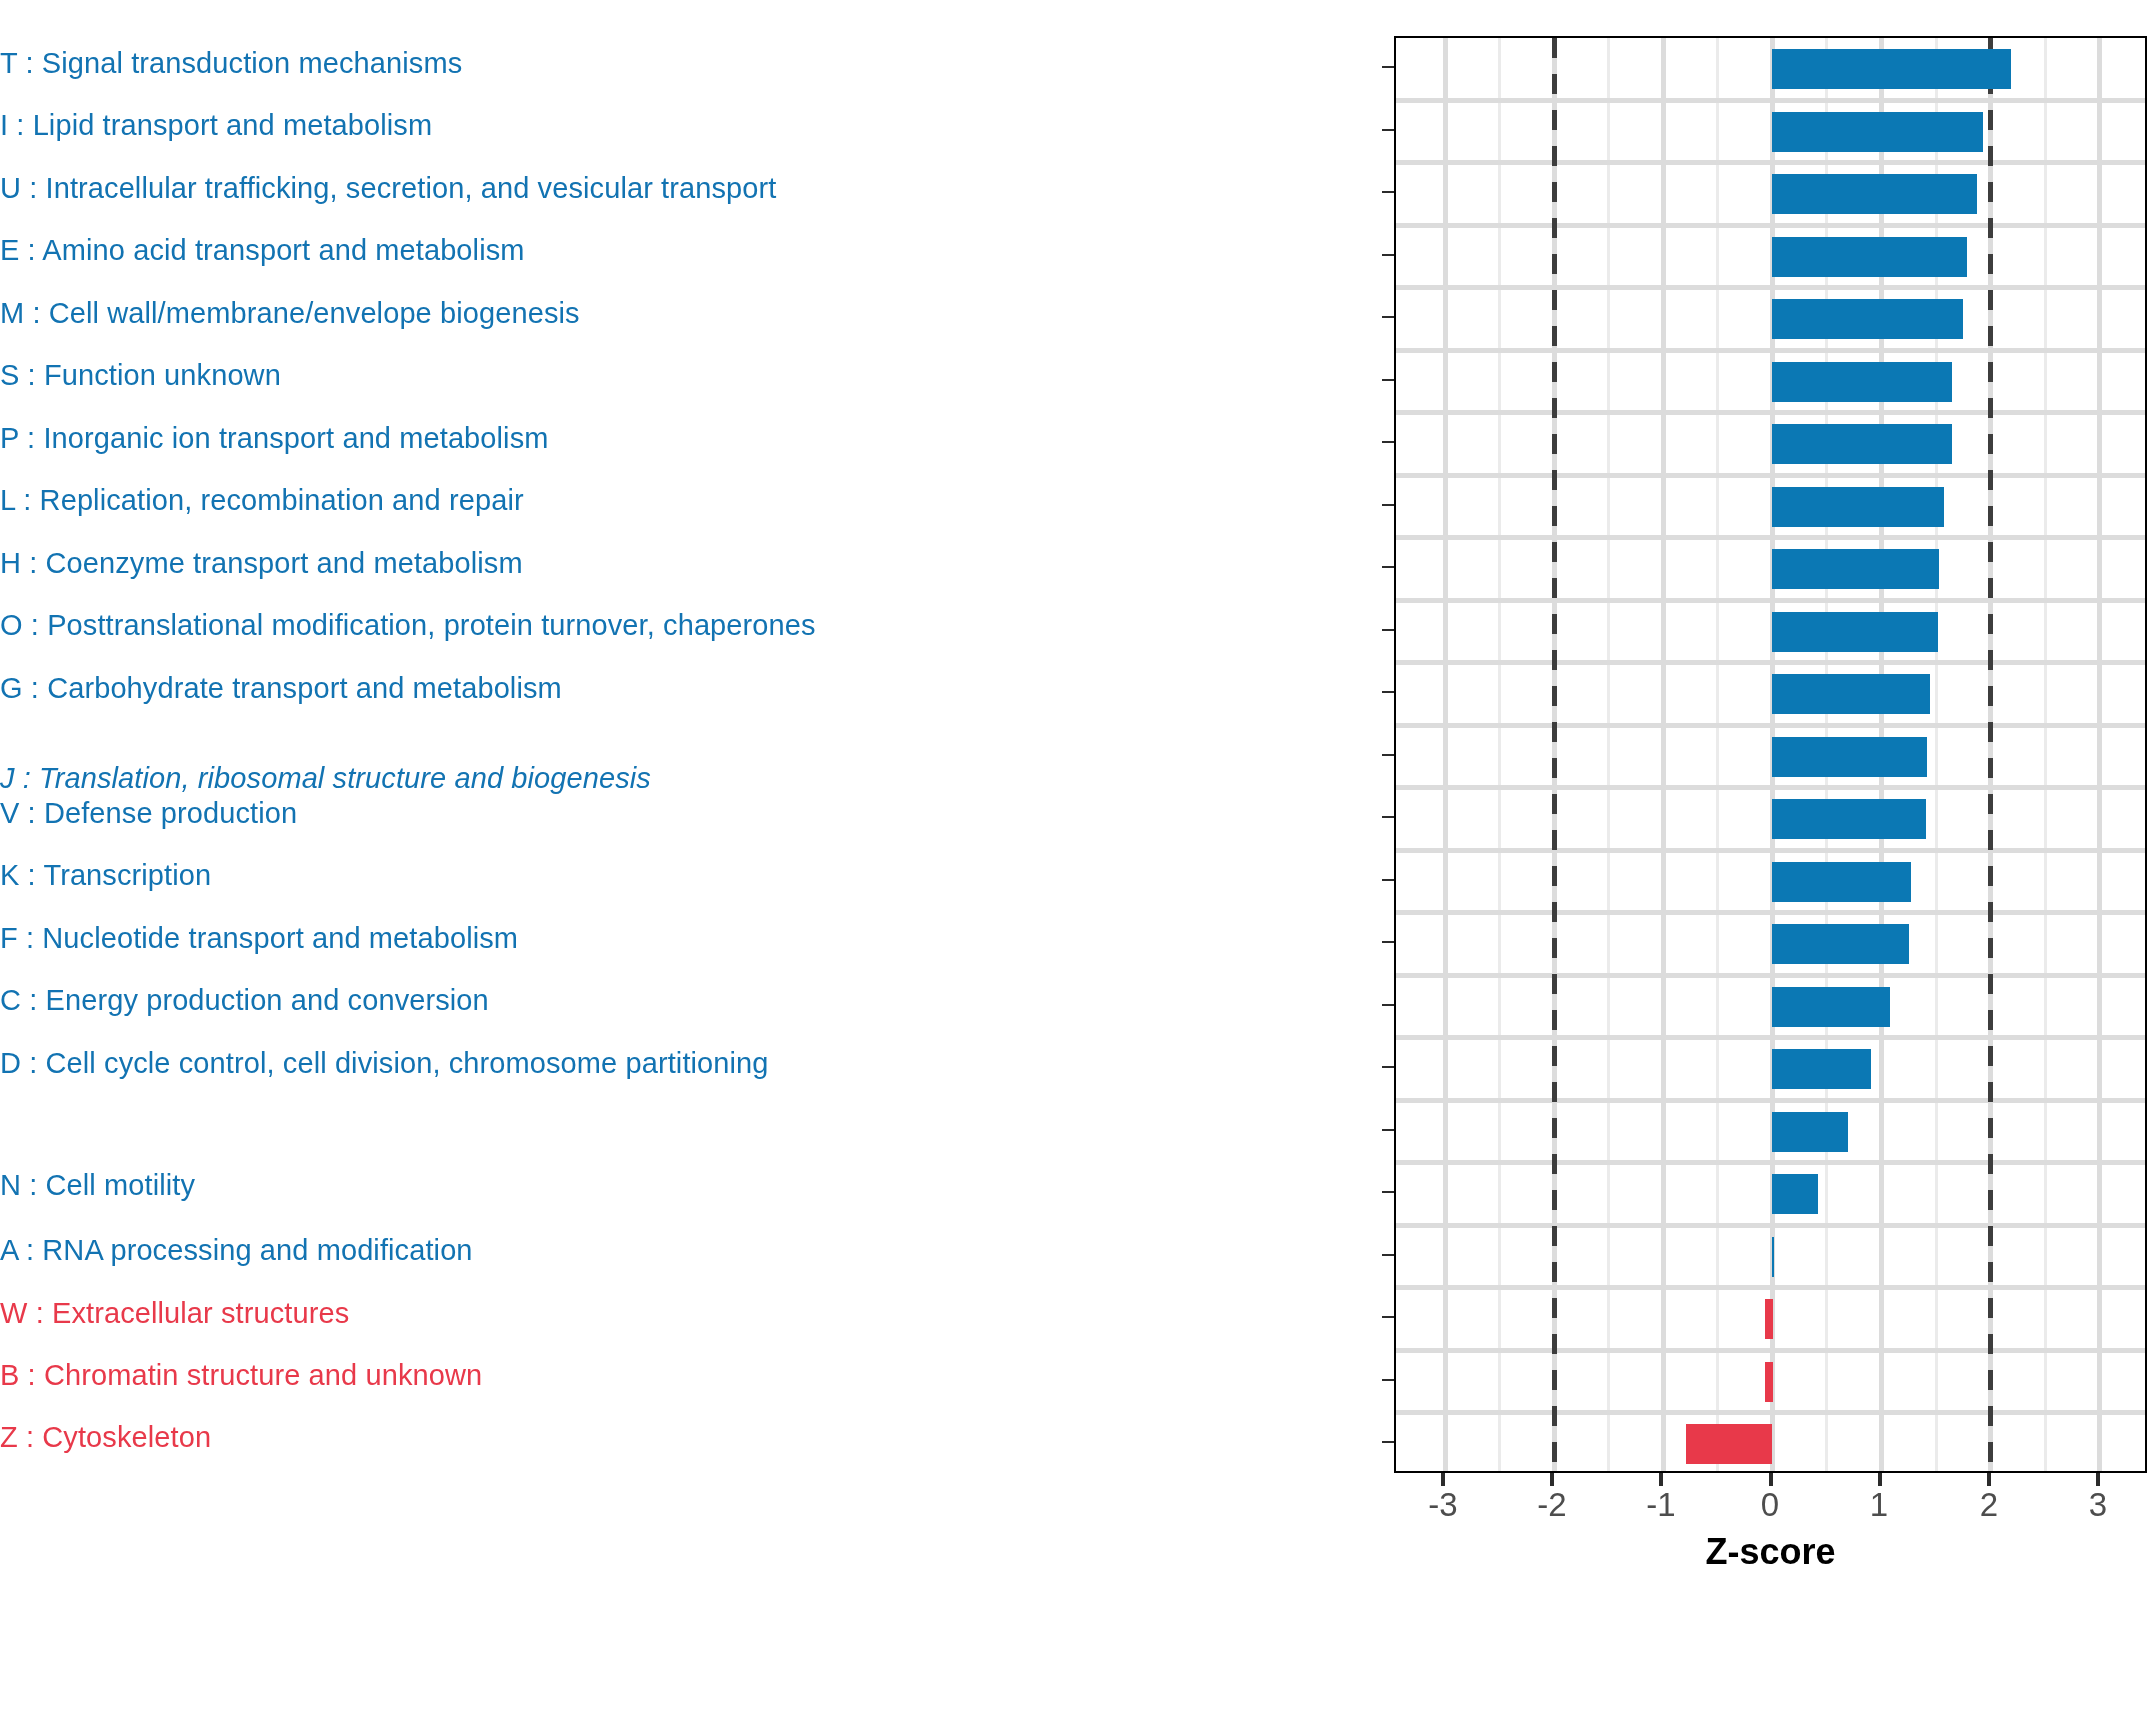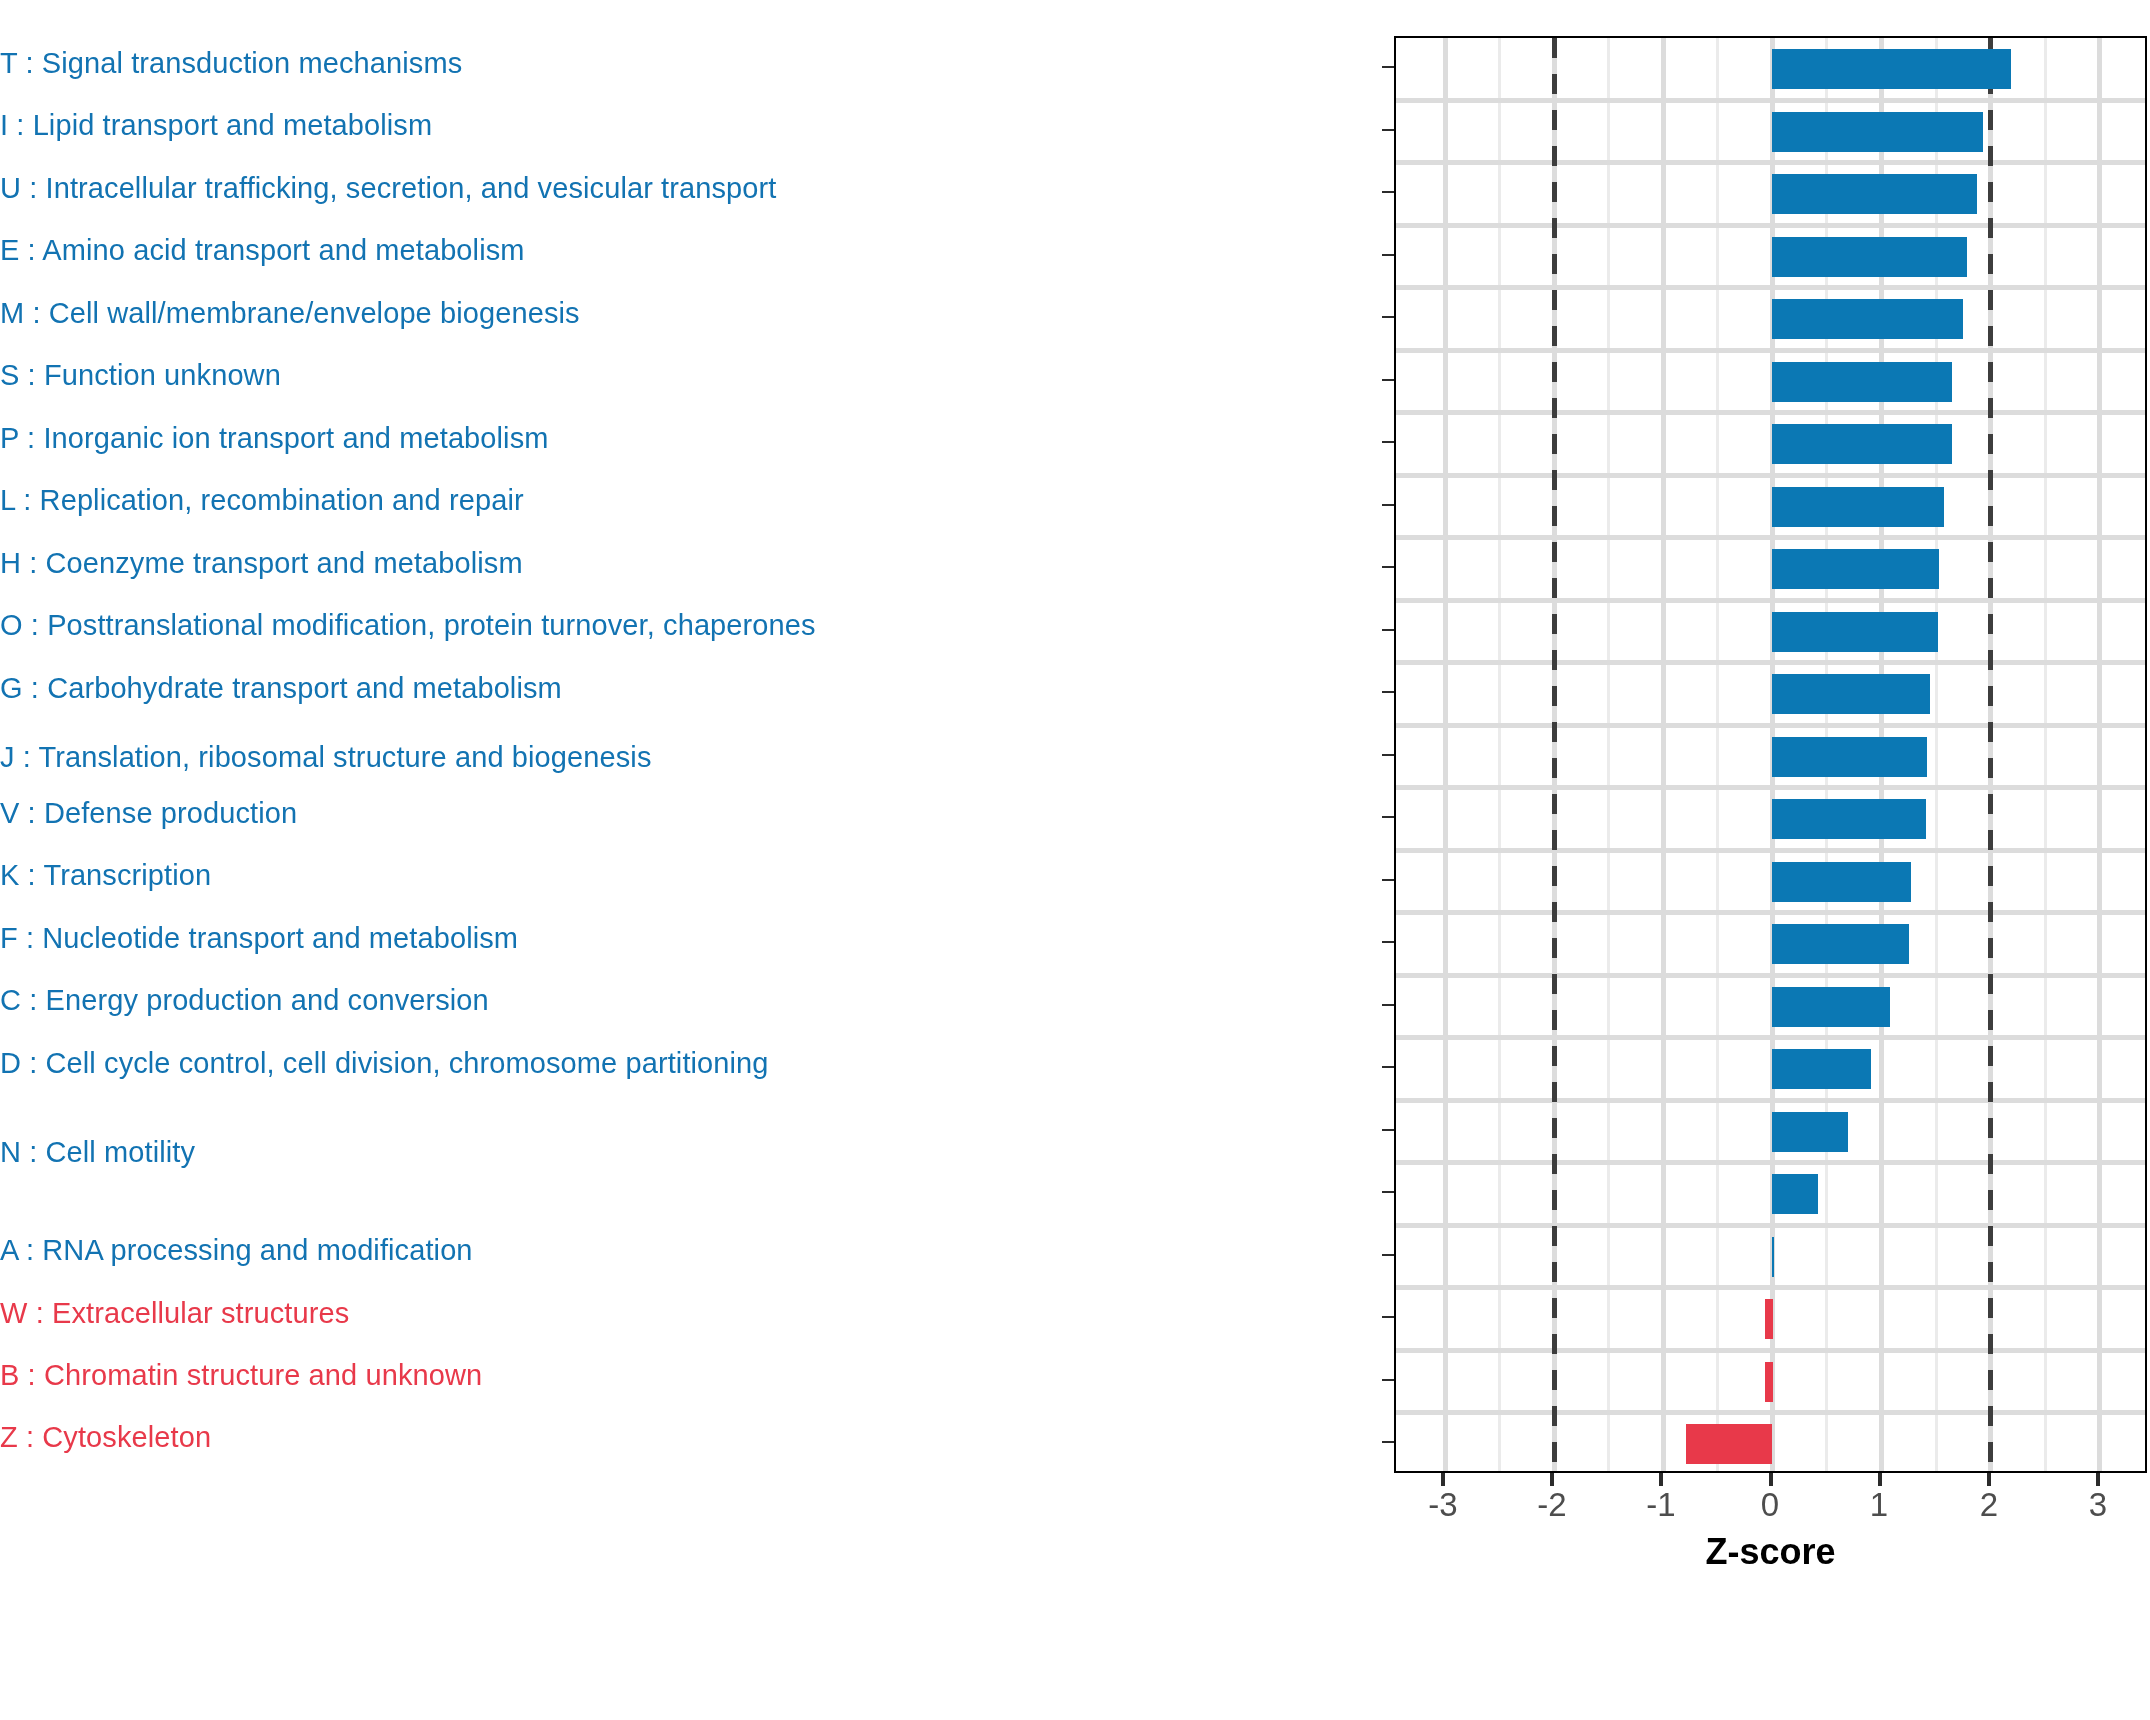--- a/index.html
+++ b/index.html
@@ -186,33 +186,33 @@
       <div class="row-label up" style="top: 388px;"><span class="lbl-text">P : Inorganic ion transport and metabolism</span></div>
       <div class="ytick" style="top: 405px;"></div>
       <div class="row-label up" style="top: 450px;"><span class="lbl-text">L : Replication, recombination and repair</span></div>
       <div class="ytick" style="top: 468px;"></div>
       <div class="row-label up" style="top: 513px;"><span class="lbl-text">H : Coenzyme transport and metabolism</span></div>
       <div class="ytick" style="top: 530px;"></div>
       <div class="row-label up" style="top: 575px;"><span class="lbl-text">O : Posttranslational modification, protein turnover, chaperones</span></div>
       <div class="ytick" style="top: 593px;"></div>
       <div class="row-label up" style="top: 638px;"><span class="lbl-text">G : Carbohydrate transport and metabolism</span></div>
       <div class="ytick" style="top: 655px;"></div>
-      <div class="row-label up" style="top: 707px;"><span class="lbl-text">J : Translation, ribosomal structure and biogenesis</span></div>
+      <div class="row-label up" style="top: 728px; font-style: italic;"><span class="lbl-text">J : Translation, ribosomal structure and biogenesis</span></div>
       <div class="ytick" style="top: 718px;"></div>
       <div class="row-label up" style="top: 763px;"><span class="lbl-text">V : Defense production</span></div>
       <div class="ytick" style="top: 780px;"></div>
       <div class="row-label up" style="top: 825px;"><span class="lbl-text">K : Transcription</span></div>
       <div class="ytick" style="top: 843px;"></div>
       <div class="row-label up" style="top: 888px;"><span class="lbl-text">F : Nucleotide transport and metabolism</span></div>
       <div class="ytick" style="top: 905px;"></div>
       <div class="row-label up" style="top: 950px;"><span class="lbl-text">C : Energy production and conversion</span></div>
       <div class="ytick" style="top: 968px;"></div>
       <div class="row-label up" style="top: 1013px; margin-left: 30px;"><span class="lbl-text">D : Cell cycle control, cell division, chromosome partitioning</span></div>
       <div class="ytick" style="top: 1030px;"></div>
-      <div class="row-label up" style="top: 1102px;"><span class="lbl-text">N : Cell motility</span></div>
+      <div class="row-label up" style="top: 1135px;"><span class="lbl-text">N : Cell motility</span></div>
       <div class="ytick" style="top: 1093px;"></div>
       <div class="ytick" style="top: 1155px;"></div>
       <div class="row-label up" style="top: 1200px;"><span class="lbl-text">A : RNA processing and modification</span></div>
       <div class="ytick" style="top: 1218px;"></div>
       <div class="row-label down" style="top: 1263px;"><span class="lbl-text">W : Extracellular structures</span></div>
       <div class="ytick" style="top: 1280px;"></div>
       <div class="row-label down" style="top: 1325px;"><span class="lbl-text">B : Chromatin structure and unknown</span></div>
       <div class="ytick" style="top: 1343px;"></div>
       <div class="row-label down" style="top: 1387px;"><span class="lbl-text">Z : Cytoskeleton</span></div>
       <div class="ytick" style="top: 1405px;"></div>

